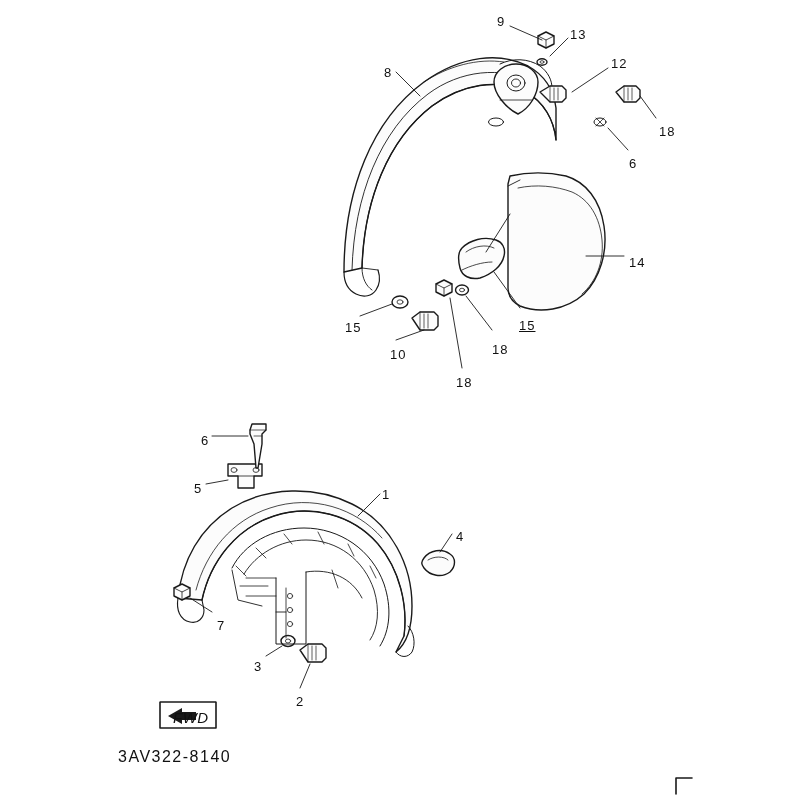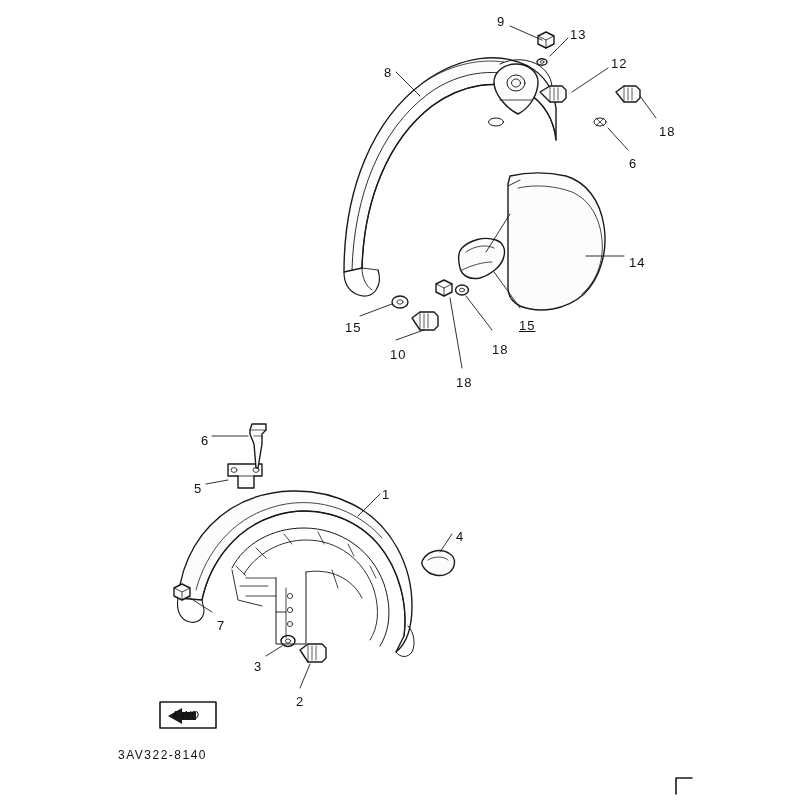--- a/index.html
+++ b/index.html
@@ -27,29 +27,29 @@
     font-family: "Liberation Sans", sans-serif;
     font-size: 13px;
     color: #111111;
     letter-spacing: 1px;
     white-space: nowrap;
     user-select: none;
   }
   .partcode {
     position: absolute;
     font-family: "Liberation Sans", sans-serif;
-    font-size: 12px;
+    font-size: 16px;
     letter-spacing: 1.5px;
     color: #111111;
     white-space: nowrap;
   }
   .fwdlabel {
     position: absolute;
     font-family: "Liberation Sans", sans-serif;
-    font-size: 11px;
+    font-size: 15px;
     font-weight: normal;
     font-style: italic;
     letter-spacing: 0.5px;
     color: #111111;
   }
 </style>
 </head>
 <body>
 
 <div id="page">

